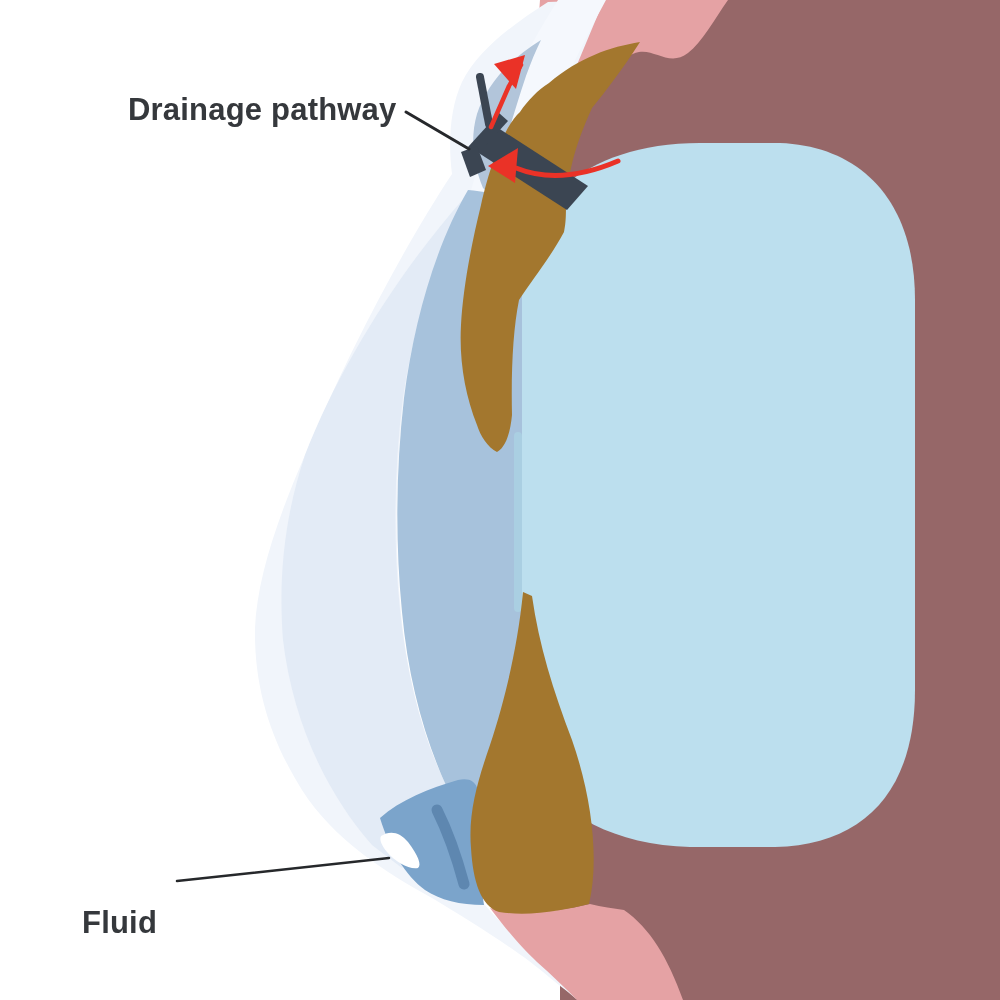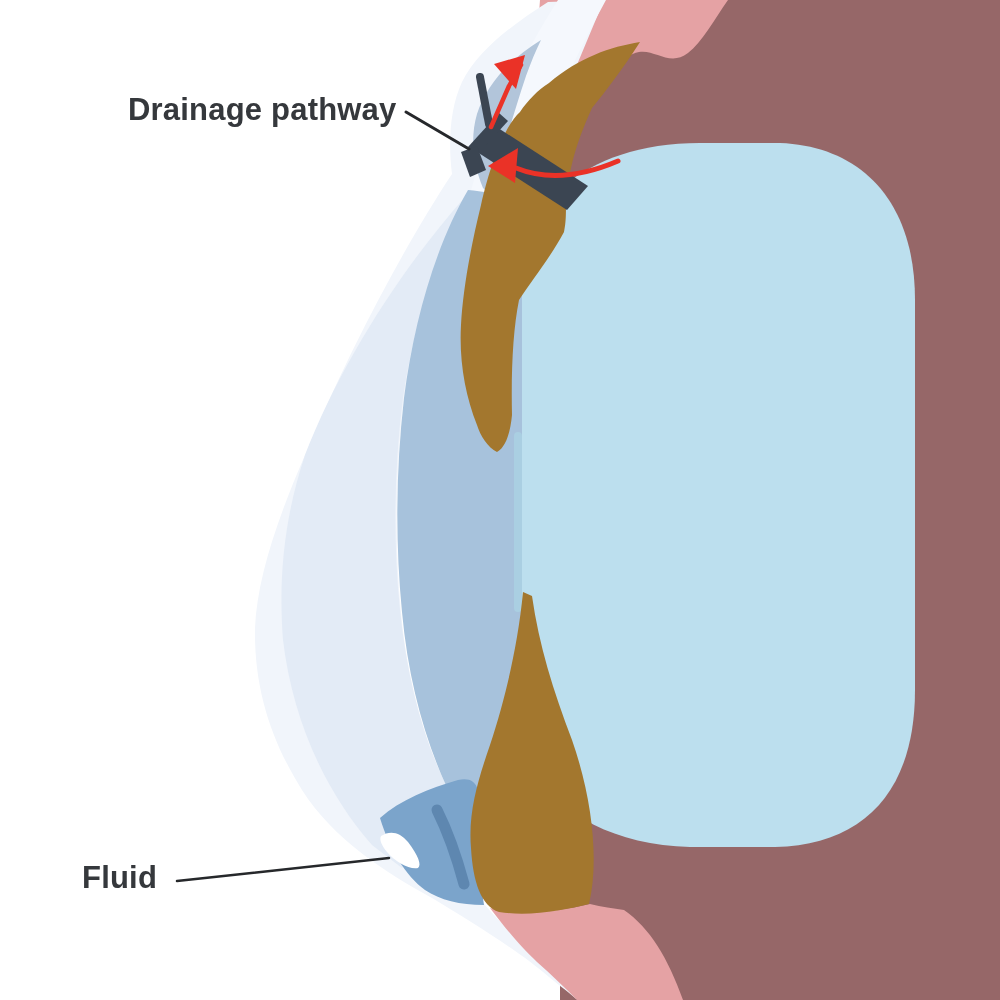--- a/index.html
+++ b/index.html
@@ -23,21 +23,21 @@
   .f-iris{fill:var(--iris);}
   .f-device{fill:var(--device);}
   .s-tube{stroke:var(--device);stroke-width:8;fill:none;stroke-linecap:round;}
   .f-red{fill:var(--flow-red);}
   .s-red{stroke:var(--flow-red);fill:none;stroke-linecap:round;stroke-linejoin:round;}
   .s-leader{stroke:var(--leader-line);fill:none;stroke-linecap:round;}
 
   .label{position:absolute;color:var(--label-text);font-size:31px;font-weight:600;
          letter-spacing:.2px;line-height:40px;white-space:nowrap;}
   .label-drainage{left:80px;top:90px;margin-left:48px;}
-  .label-fluid{left:82px;top:858px;}
+  .label-fluid{left:82px;top:903px;}
 </style>
 </head>
 <body>
 
 <div class="stage">
   <svg width="1000" height="1000" viewBox="0 0 1000 1000">
 
     <path class="f-mauve" d="M560,0 H1000 V1000 H560 Z"></path>
 
     <path class="f-pink" d="M540,0 L728,0 C714,20 702,42 688,53 C670,67 655,49 639,52 C621,56 614,70 599,73 C575,80 553,86 533,92 Z"></path>

